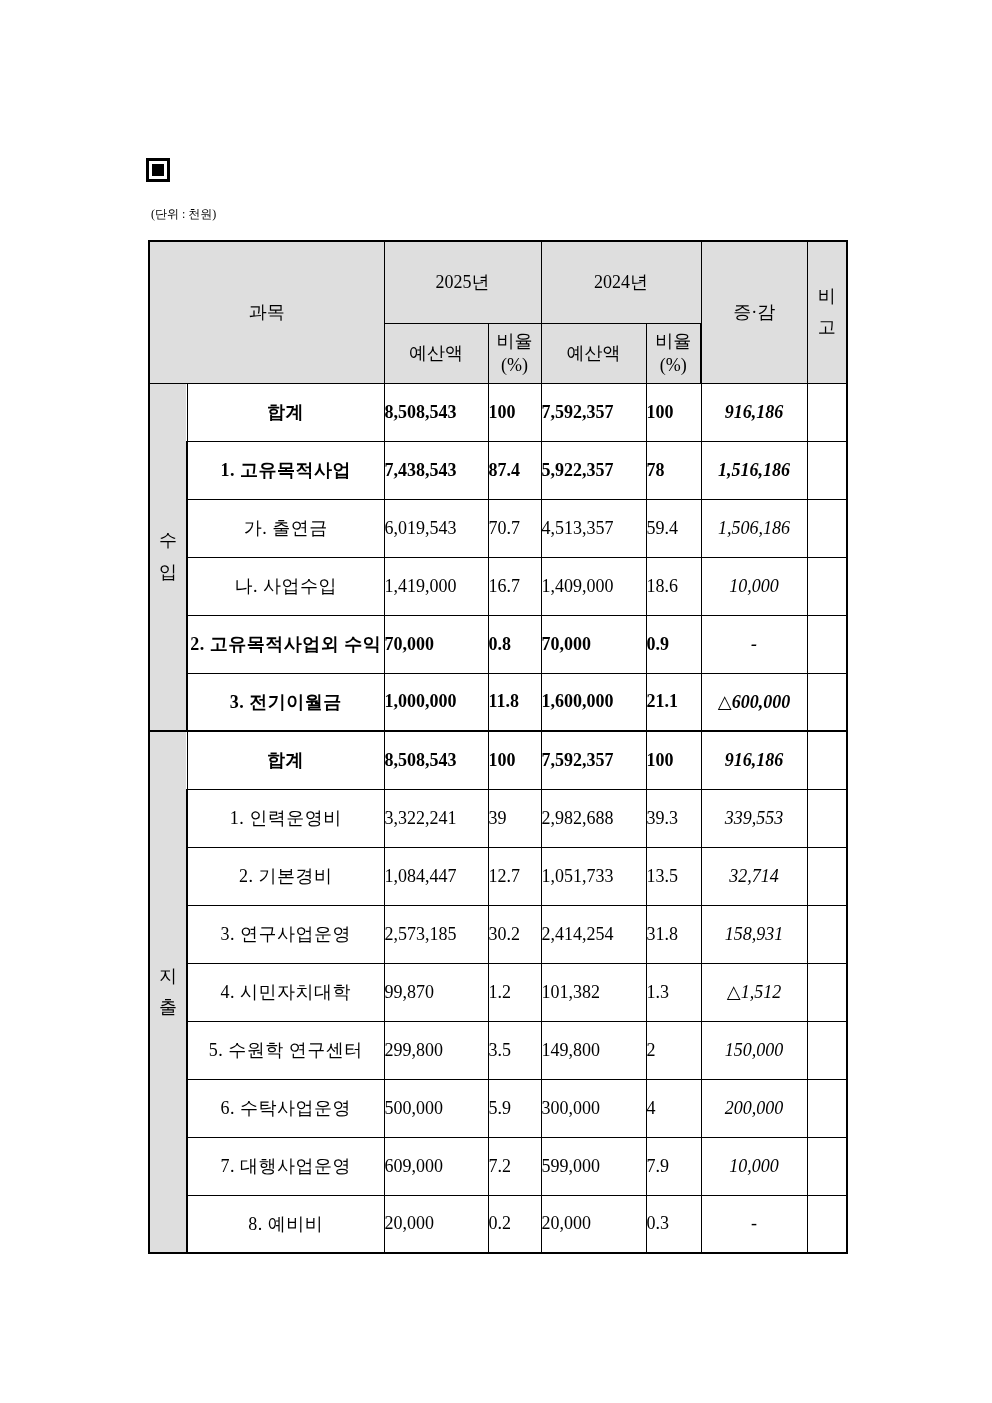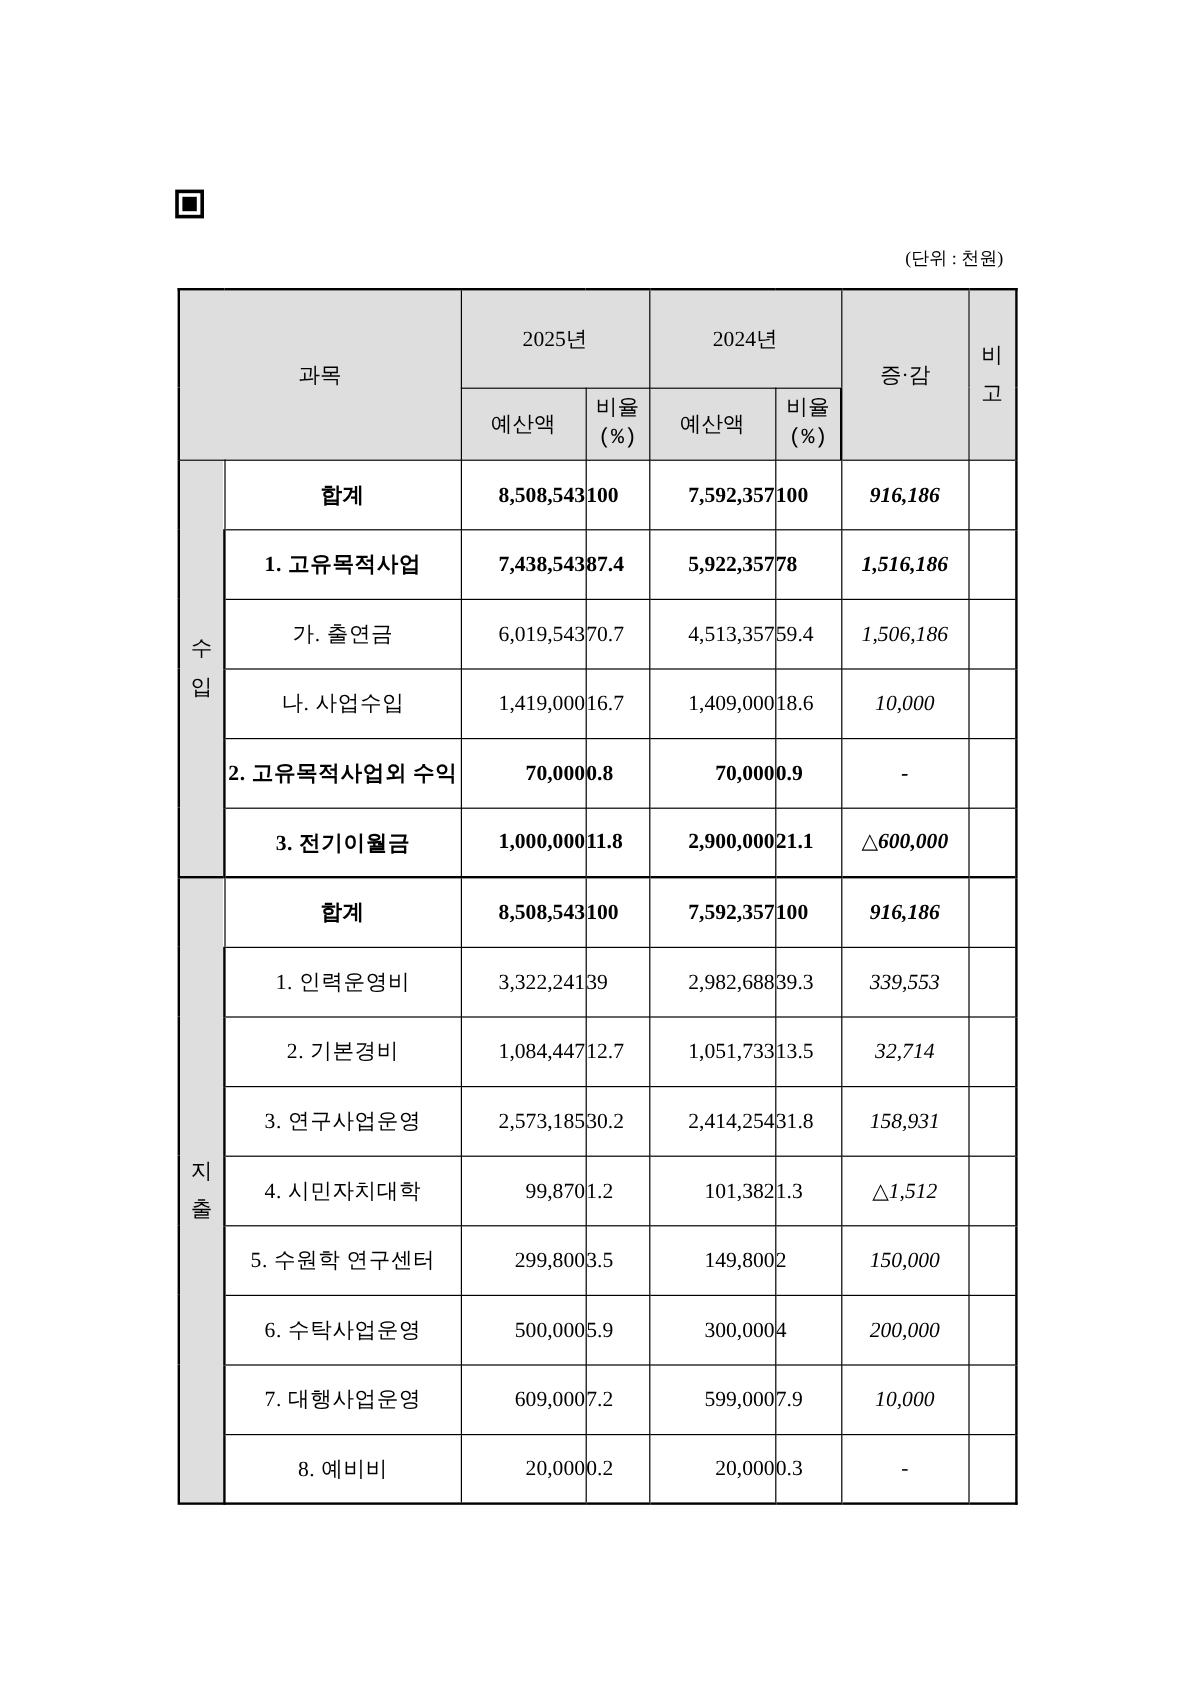--- a/index.html
+++ b/index.html
@@ -38,25 +38,25 @@
   .title-bullet::after {
     content: "";
     position: absolute;
     left: 3px; top: 3px; right: 3px; bottom: 3px;
     background: #000;
   }
 
   
   .unit-note {
     position: absolute;
-    left: 136px;
+    left: 151px;
     top: 206px;
     width: 700px;
-    text-align: right;
-    font-size: 15px;
+    text-align: left;
+    font-size: 12px;
   }
 
   
   table.budget {
     position: absolute;
     left: 148px;
     top: 240px;
     border-collapse: collapse;
     table-layout: fixed;
     width: 698px;
@@ -82,37 +82,37 @@
     background: #dedede;
     font-weight: normal;
     text-align: center;
     vertical-align: middle;
   }
   tr.h1 { height: 82px; }
   tr.h2 { height: 60px; }
   tbody tr { height: 58px; }
 
   .note-head div { line-height: 1.75; }
-  .ratio-head div { line-height: 1.35; font-family: Liberation Mono, monospace; }
+  .ratio-head div { line-height: 1.35; }
 
   td.section-cell {
     background: #dedede;
     text-align: center;
     vertical-align: middle;
   }
   td.section-cell div { line-height: 1.75; }
 
   td.label {
     text-align: center;
     vertical-align: middle;
     padding-left: 10px;
     letter-spacing: 0.5px;
   }
   td.label.center { padding-left: 0; margin-left: 48px; }
-  td.num   { text-align: right; vertical-align: middle; padding-right: 13px; }
+  td.num   { vertical-align: middle; padding-right: 13px; }
   td.ratio { text-align: left; vertical-align: middle; padding-right: 11px; }
   td.diff  { text-align: center; vertical-align: middle; padding-right: 16px; font-style: italic; }
   td.note  { }
   tr.bold td { font-weight: bold; }
 </style>
 </head>
 <body>
 
 <div class="doc-title">
   <span class="title-bullet"></span>
@@ -202,21 +202,21 @@
         <td class="ratio">0.8</td>
         <td class="num">70,000</td>
         <td class="ratio">0.9</td>
         <td class="diff">-</td>
         <td class="note"></td>
       </tr>
       <tr class="bold">
         <td class="label">3. 전기이월금</td>
         <td class="num">1,000,000</td>
         <td class="ratio">11.8</td>
-        <td class="num">2,900,000</td>
+        <td class="num">1,600,000</td>
         <td class="ratio">21.1</td>
         <td class="diff">△600,000</td>
         <td class="note"></td>
       </tr>
       <tr class="bold section-start">
         <td class="section-cell" rowspan="9" style="font-weight: normal;">
           <div>지</div>
           <div>출</div>
         </td>
         <td class="label center">합계</td>

